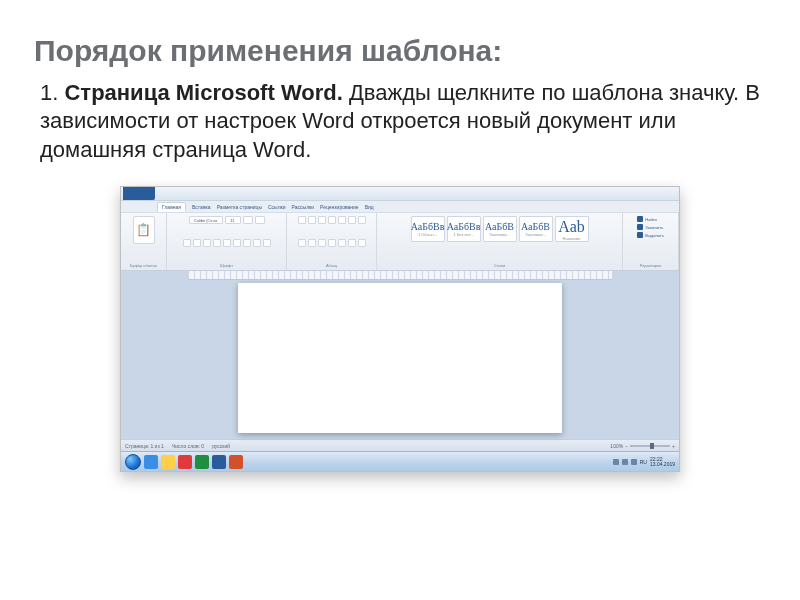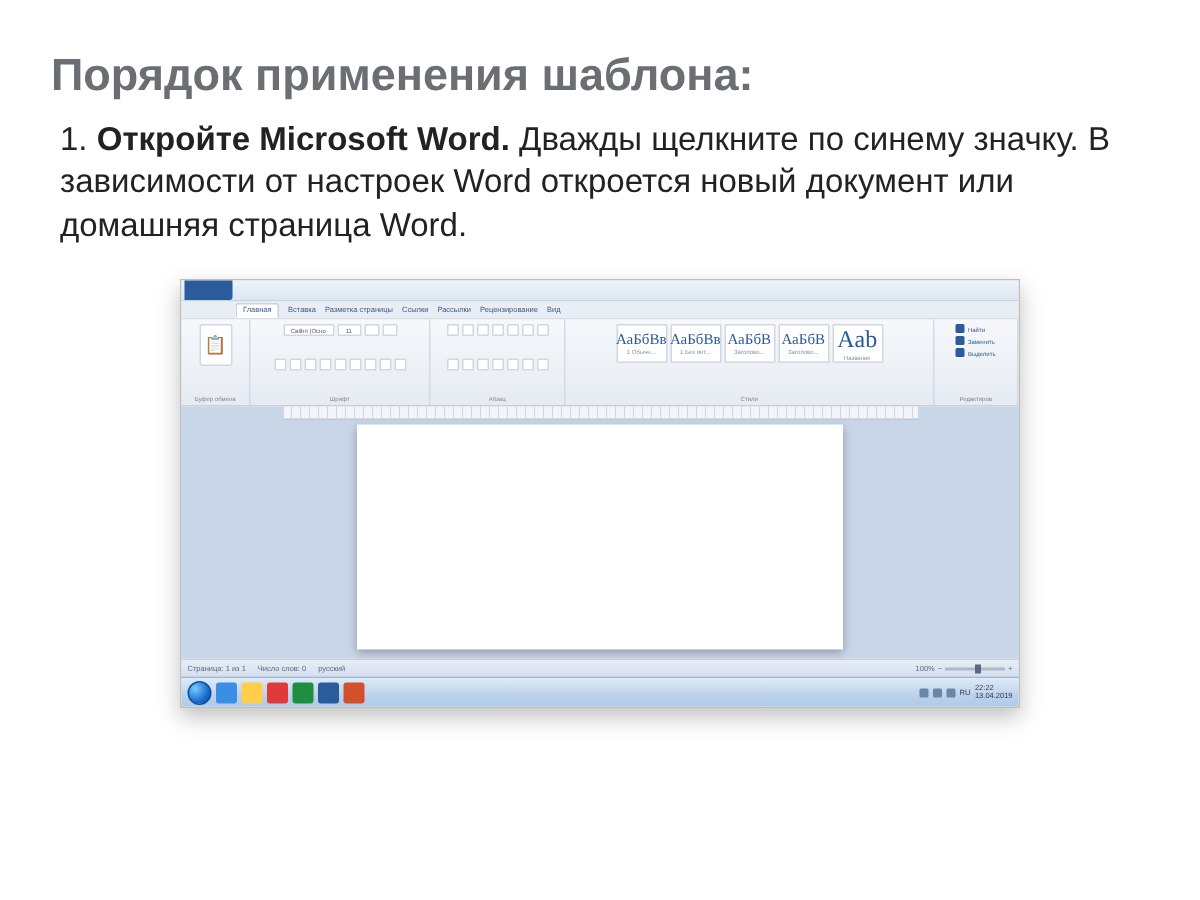--- a/index.html
+++ b/index.html
@@ -143,21 +143,21 @@
   .xl{background:#1f8f3f;} .wd{background:#2a5b9a;} .pp{background:#d2502a;}
   .tray-ico{ width:6px;height:6px; background:#6a85a5; border-radius:1px;}
 </style>
 </head>
 <body>
 
 <div class="slide">
   <div class="title">Порядок применения шаблона:</div>
   <div class="body-text">
     <span>1.</span>
-    <b>Откройте Microsoft Word.</b><span> Дважды щелкните по синему значку. В зависимости от настроек Word откроется новый документ или домашняя страница Word.</span>
+    <b>Страница Microsoft Word.</b><span> Дважды щелкните по шаблона значку. В зависимости от настроек Word откроется новый документ или домашняя страница Word.</span>
   </div>
 
   <div class="word-wrap">
     <div class="w-titlebar">
       <div class="w-file"></div>
     </div>
     <div class="w-ribbon-tabs">
       <span class="active">Главная</span>
       <span>Вставка</span>
       <span>Разметка страницы</span>

